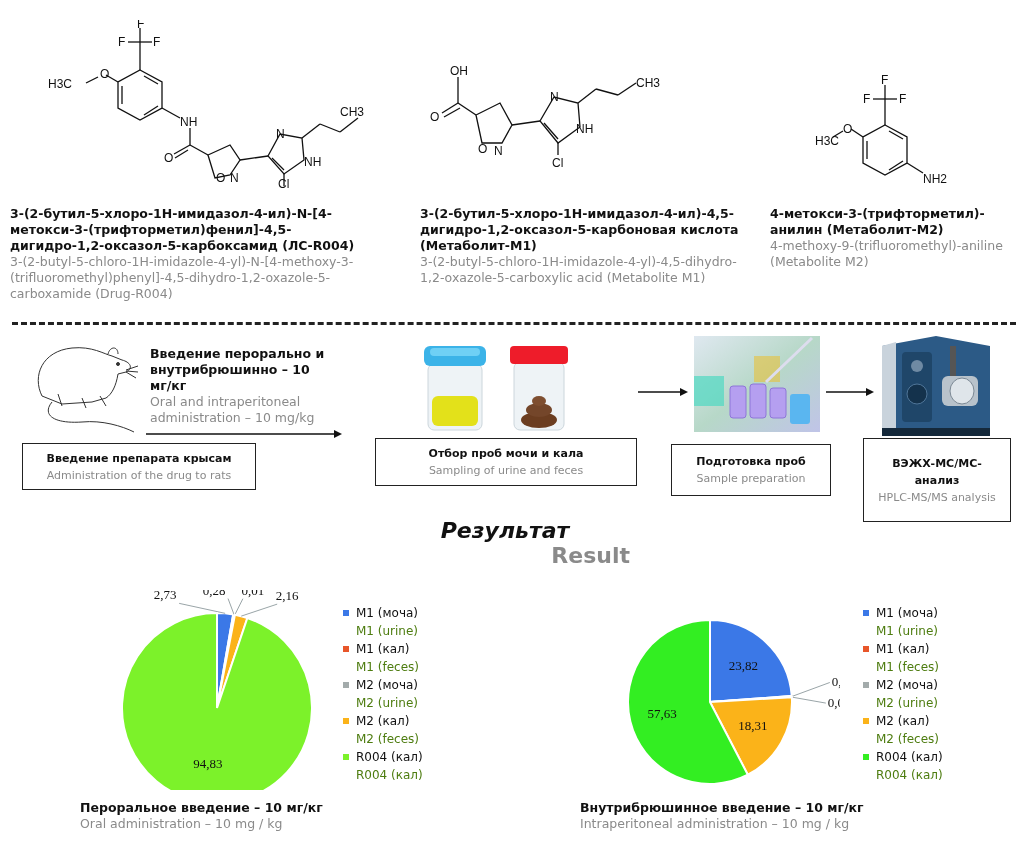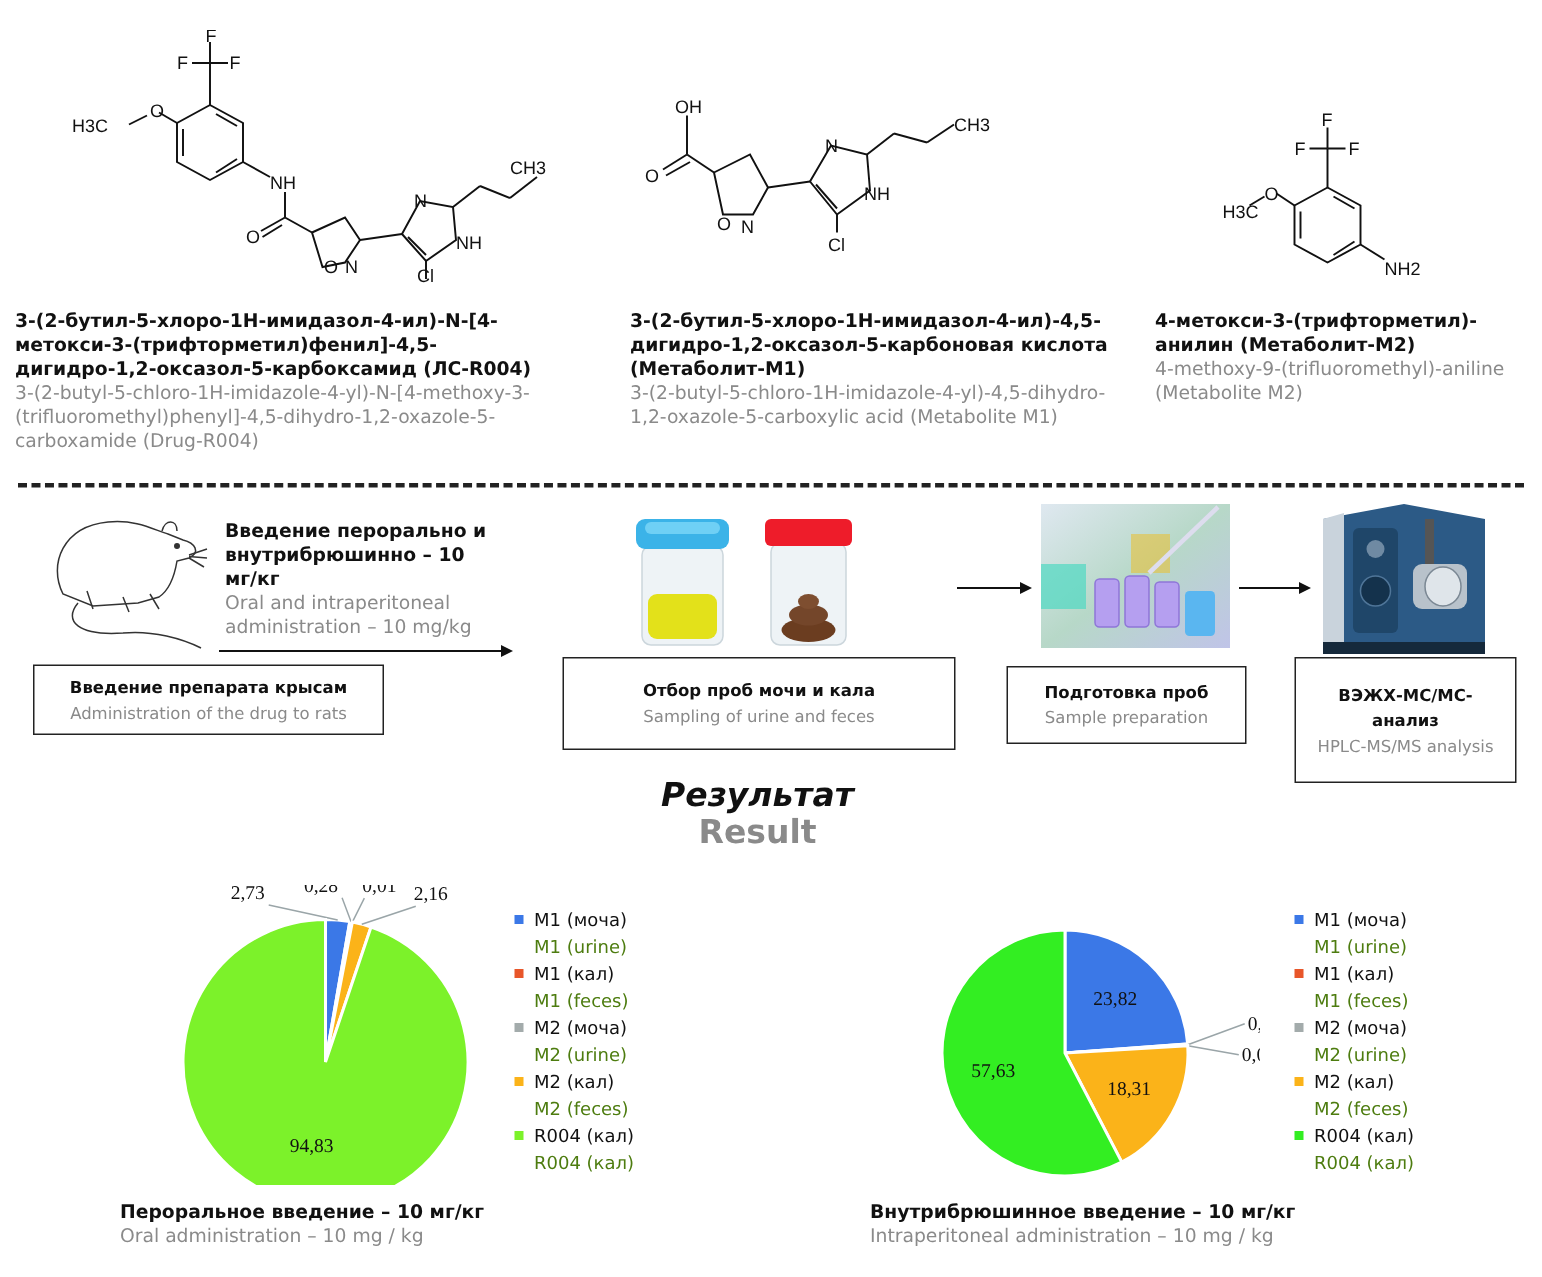--- a/index.html
+++ b/index.html
@@ -12,21 +12,21 @@
   .mol{position:absolute;}
   .mol text{font-family:"Liberation Sans",sans-serif;font-size:12px;fill:#111;}
   .dash{position:absolute;left:12px;top:322px;width:1004px;height:0;border-top:3px dashed #222;}
   .legend{position:absolute;font-size:12px;line-height:18px;}
   .legend .row{display:flex;align-items:center;}
   .legend .sw{width:6px;height:6px;margin-right:7px;display:inline-block;}
   .legend .sub{padding-left:13px;color:#4d7c0f;}
   .legend .lab{font-weight:normal;color:#111;}
   .pie text{font-family:"Liberation Serif",serif;font-size:13px;fill:#111;}
   .title-ru{font-size:22px;font-weight:bold;font-style:italic;}
-  .title-en{font-size:22px;font-weight:bold;color:#8a8a8a;}
+  .title-en{font-size:22px;font-weight:bold;color:#8a8a8a;text-align:right;}
 </style>
 </head>
 <body>
 
 <svg class="mol" style="left:40px;top:20px;" width="330" height="170" viewBox="0 0 330 170">
   <g stroke="#111" stroke-width="1.3" fill="none">
 
     <polygon points="100,50 122,62 122,88 100,100 78,88 78,62"></polygon>
     <line x1="104" y1="56" x2="118" y2="64"></line>
       <line x1="82" y1="66" x2="82" y2="84"></line>
@@ -203,21 +203,21 @@
   <rect x="66" y="44" width="36" height="30" rx="6" fill="#b8c2cb"></rect>
   <ellipse cx="86" cy="59" rx="12" ry="13" fill="#dfe5ea" stroke="#7b8894"></ellipse>
   <rect x="74" y="14" width="6" height="30" fill="#555"></rect>
   <rect x="6" y="96" width="108" height="8" fill="#15293b"></rect>
 </svg>
 
 <div class="box" style="left:22px;top:443px;width:234px;height:47px;">
   <div class="ru">Введение препарата крысам</div>
   <div class="en">Administration of the drug to rats</div>
 </div>
-<div class="box" style="left:375px;top:438px;width:262px;height:62px;">
+<div class="box" style="left:375px;top:438px;width:262px;height:48px;">
   <div class="ru">Отбор проб мочи и кала</div>
   <div class="en">Sampling of urine and feces</div>
 </div>
 <div class="box" style="left:671px;top:444px;width:160px;height:52px;">
   <div class="ru">Подготовка проб</div>
   <div class="en">Sample preparation</div>
 </div>
 <div class="box" style="left:863px;top:438px;width:148px;height:84px;padding:0 12px;">
   <div class="ru">ВЭЖХ-МС/МС-анализ</div>
   <div class="en">HPLC-MS/MS analysis</div>

